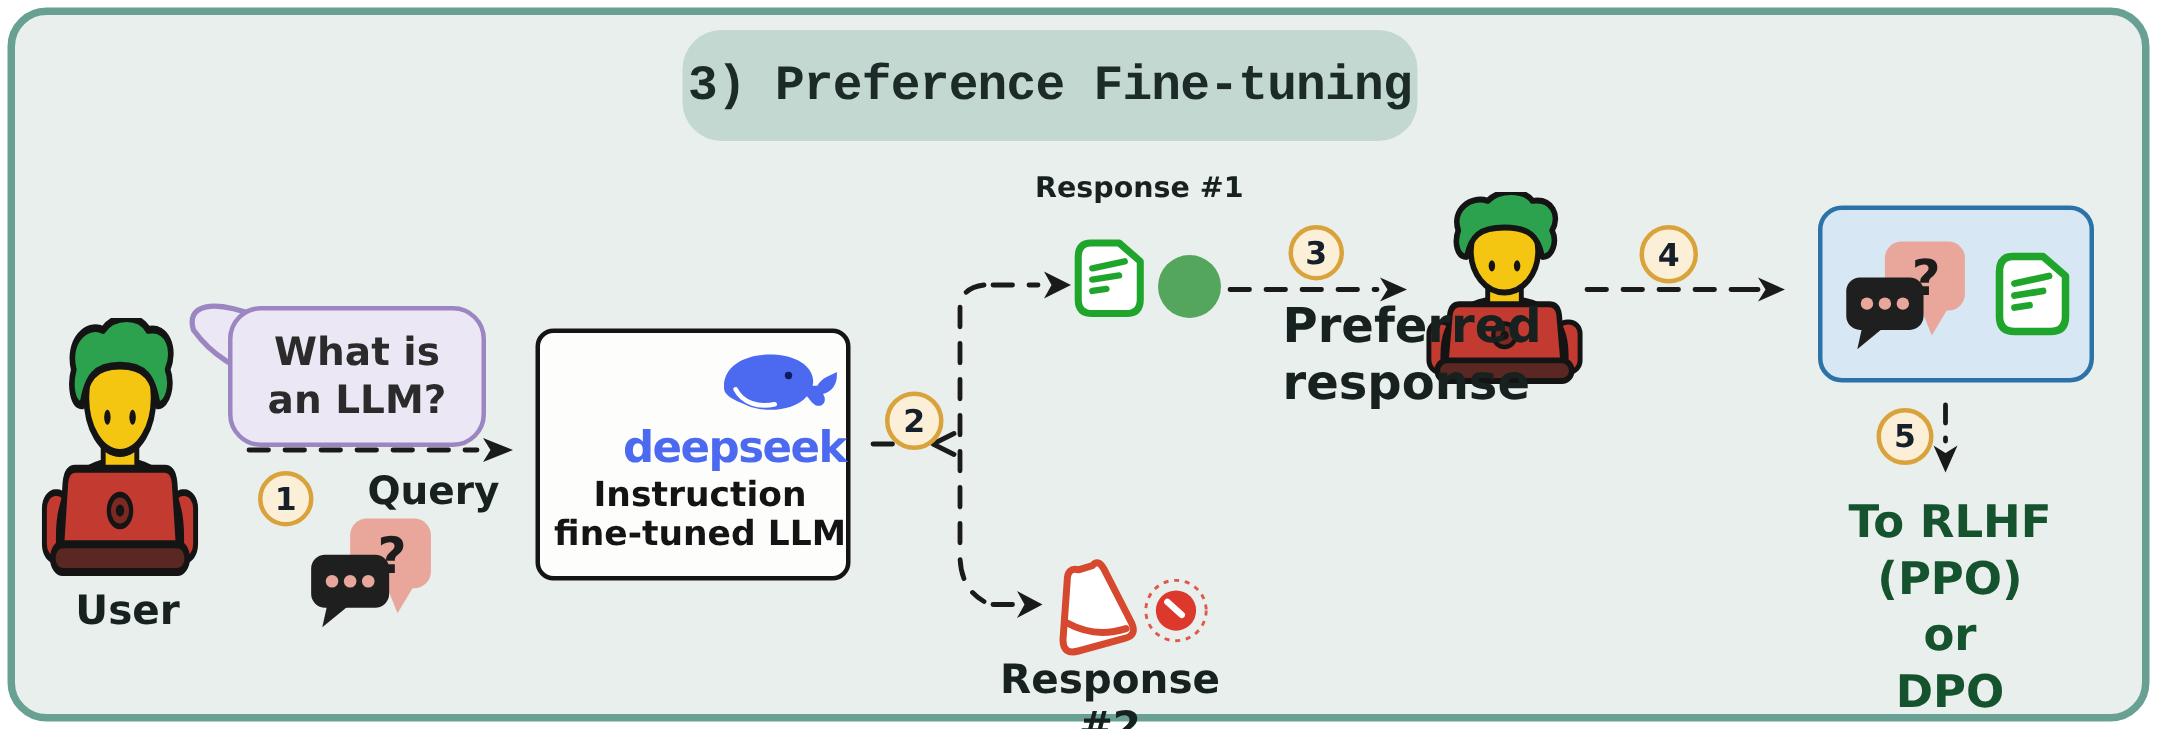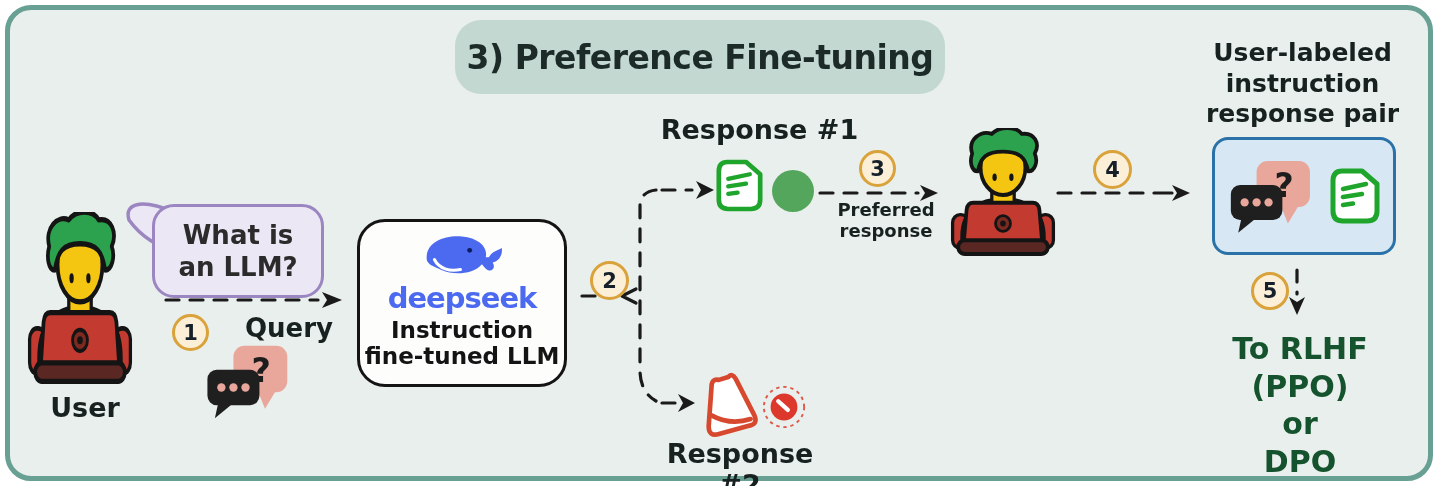--- a/index.html
+++ b/index.html
@@ -1,29 +1,29 @@
 <!DOCTYPE html>
 <html><head>
 <meta charset="utf-8">
 <style>
   html,body{margin:0;padding:0;background:#ffffff;font-family:"DejaVu Sans",sans-serif;}
   #canvas{position:relative;width:1438px;height:486px;background:#ffffff;overflow:hidden;}
   #frame{position:absolute;left:5px;top:5px;right:5px;bottom:5px;background:#e9efec;
          border:5px solid #68a094;border-radius:26px;}
   .abs{position:absolute;}
   #title-pill{left:455px;top:20px;width:490px;height:74px;background:#c2d8d0;border-radius:26px;
-              display:flex;align-items:center;justify-content:center;}
+              display:flex;align-items:center;justify-content:center;font-family:Liberation Mono, monospace;}
   #title-pill .t{font-size:33px;font-weight:800;color:#1c2b28;white-space:nowrap;letter-spacing:-0.5px;}
   .step{width:31px;height:31px;border-radius:50%;border:3px solid #d9a23b;background:#fcefd8;
         color:#16202a;font-size:21px;font-weight:700;display:flex;align-items:center;justify-content:center;z-index:4;}
   .lbl{color:#17211f;font-weight:600;text-align:center;white-space:pre-line;z-index:3;}
   #connectors{left:0;top:0;z-index:1;}
   .node{z-index:2;}
   #ds-box{left:357px;top:219px;width:204px;height:162px;background:#fdfdfb;border:3.5px solid #141414;
-          border-radius:28px;display:flex;flex-direction:column;align-items:center;z-index:2;}
+          border-radius:12px;display:flex;flex-direction:column;align-items:flex-end;z-index:2;}
   #ds-brand{font-size:29px;font-weight:800;color:#4c6af0;letter-spacing:-1px;line-height:1;margin-top:-2px;}
   #ds-sub{font-size:23px;font-weight:600;color:#141414;text-align:center;line-height:1.15;white-space:pre-line;margin-top:4px;}
   #speech-bubble{left:152px;top:204px;width:166px;height:88px;background:#ebe7f4;border:3.5px solid #9c86c2;
                  border-radius:22px;display:flex;align-items:center;justify-content:center;z-index:2;}
   #speech-bubble .t{font-size:26px;font-weight:700;color:#2b2b2b;text-align:center;white-space:pre-line;line-height:1.25;}
   #green-dot{left:772px;top:170px;width:42px;height:42px;border-radius:50%;background:#55a65d;z-index:2;}
   #pair-box{left:1212px;top:137px;width:178px;height:112px;background:#d7e8f4;border:3px solid #2a72a8;
             border-radius:16px;display:flex;align-items:center;justify-content:center;gap:9px;z-index:2;}
   #final-text{left:1180px;top:330px;width:240px;font-size:30px;font-weight:700;color:#14532d;
               text-align:center;white-space:pre-line;line-height:1.25;z-index:2;}
@@ -125,39 +125,36 @@
       <path d="M24,38 C30,50 44,54 58,51" stroke="#ffffff" stroke-width="4" fill="none" stroke-linecap="round"></path>
       <circle cx="70" cy="26" r="3.2" fill="#0d1b5e"></circle>
     </svg>
     <div id="ds-brand">deepseek</div>
     <div id="ds-sub">Instruction
 fine-tuned LLM</div>
   </div>
 
   <div class="step abs" style="left:590px;top:261px;width:33px;height:33px">2</div>
 
-  <div class="abs lbl" style="left:652px;top:114px;width:215px;font-size:27px">Response #1</div>
+  <div class="abs lbl" style="left:652px;top:114px;width:215px;font-size:19px">Response #1</div>
   <svg class="abs node" style="left:716px;top:159px" width="47" height="53" viewBox="0 0 50 56">
       <use href="#gdoc"></use>
     </svg>
   <div id="green-dot" class="abs"></div>
 
   <div class="step abs" style="left:859px;top:150px">3</div>
-  <div class="abs lbl" style="left:826px;top:199px;width:120px;font-size:18px;line-height:1.18">Preferred
+  <div class="abs lbl" style="left:855px;top:199px;width:120px;font-size:32px;line-height:1.18">Preferred
 response</div>
 
   <svg class="abs node" style="left:947px;top:128px" width="112" height="128" viewBox="0 0 120 130" preserveAspectRatio="none">
       <use href="#person"></use>
     </svg>
 
   <div class="step abs" style="left:1093px;top:150px;width:33px;height:33px">4</div>
 
-  <div class="abs lbl" style="left:1205px;top:38px;width:195px;font-size:25px;line-height:1.22">User-labeled
-instruction
-response pair</div>
   <div id="pair-box" class="abs">
     <svg width="92" height="78" viewBox="0 0 100 84">
         <use href="#chat"></use>
       </svg>
     <svg width="50" height="56" viewBox="0 0 50 56">
         <use href="#gdoc"></use>
       </svg>
   </div>
 
   <div class="step abs" style="left:1251px;top:272px;width:32px;height:32px">5</div>

